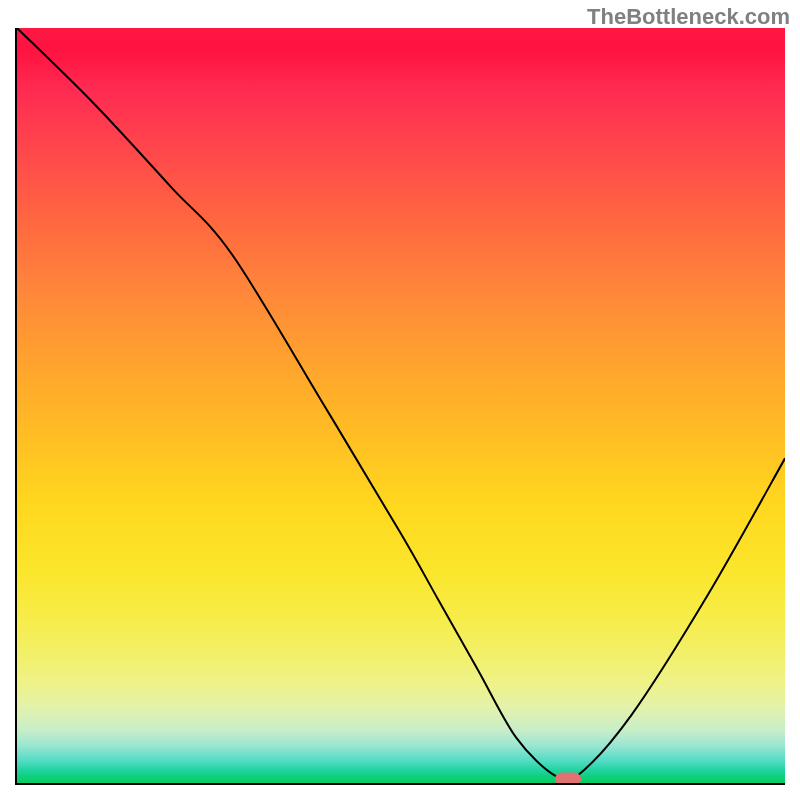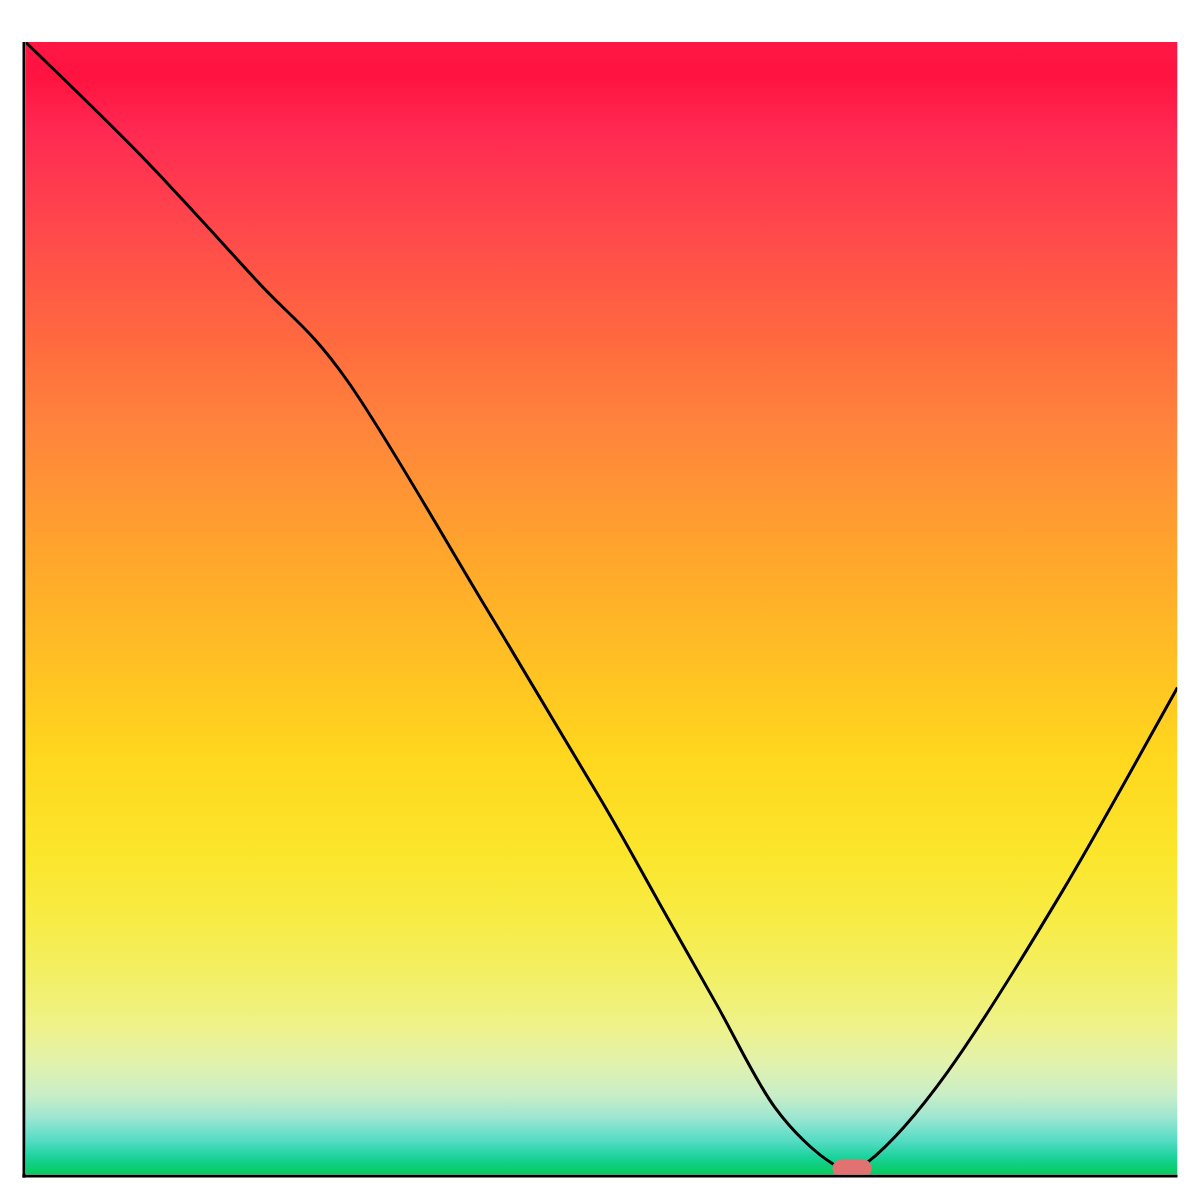--- a/index.html
+++ b/index.html
@@ -70,20 +70,21 @@
     height: 13px;
     background: #e27272;
     border-radius: 8px;
     transform: translate(-50%, -50%);
   }
 </style>
 </head>
 <body>
 
 <div class="chart-container">
+  <div class="watermark">TheBottleneck.com</div>
 
   <div class="plot-area">
     <div class="gradient-bg"></div>
 
     <svg class="curve" viewBox="0 0 770 757" preserveAspectRatio="none">
       <path d="M 0,0 C 12.833333333333334,12.616666666666655 51.33333333333333,49.20499999999993 77,75.69999999999993 C 102.66666666666667,102.19499999999994 130.9,133.73666666666668 154,158.97000000000003 C 177.1,184.20333333333338 189.93333333333337,190.51166666666668 215.60000000000002,227.10000000000002 C 241.26666666666668,263.68833333333333 279.76666666666665,331.8183333333333 308,378.5 C 336.23333333333335,425.1816666666667 365.75,474.38666666666666 385,507.19 C 404.25,539.9933333333333 410.66666666666674,552.6099999999999 423.50000000000006,575.3199999999999 C 436.33333333333337,598.03 449.1666666666667,620.74 462,643.45 C 474.8333333333333,666.1600000000001 487.6666666666667,693.9166666666667 500.5,711.58 C 513.3333333333334,729.2433333333333 528.7333333333333,743.1216666666667 539,749.43 C 549.2666666666667,755.7383333333332 549.2666666666667,759.5233333333333 562.1,749.43 C 574.9333333333334,739.3366666666666 594.1833333333334,719.15 616,688.87 C 637.8166666666666,658.59 667.3333333333334,610.6466666666666 693,567.75 C 718.6666666666666,524.8533333333334 757.1666666666666,454.2 770,431.49"></path>
     </svg>
 
     <div class="marker" style="left: 550.55px; top: 750.944px;"></div>
   </div>

